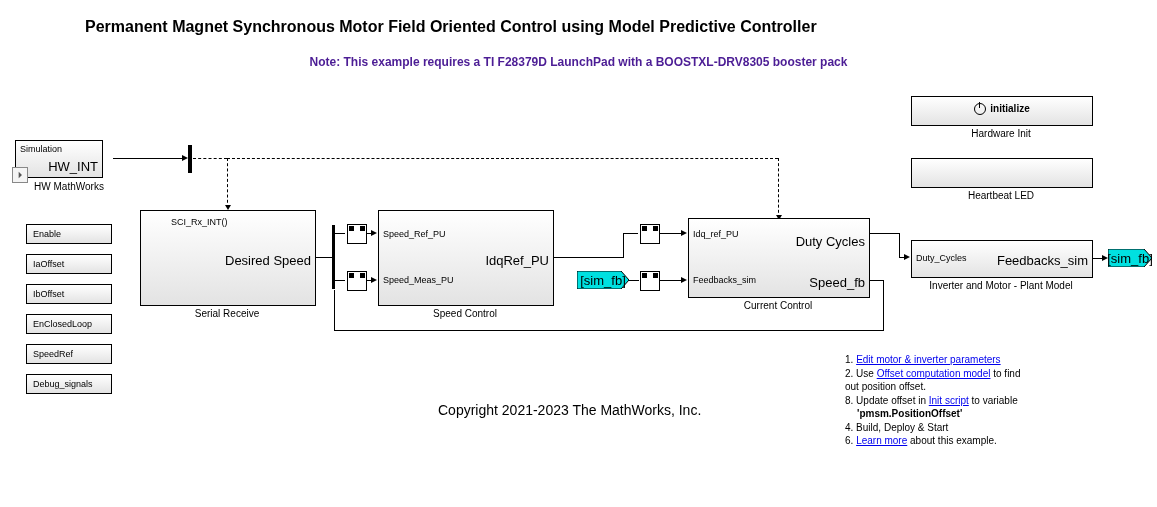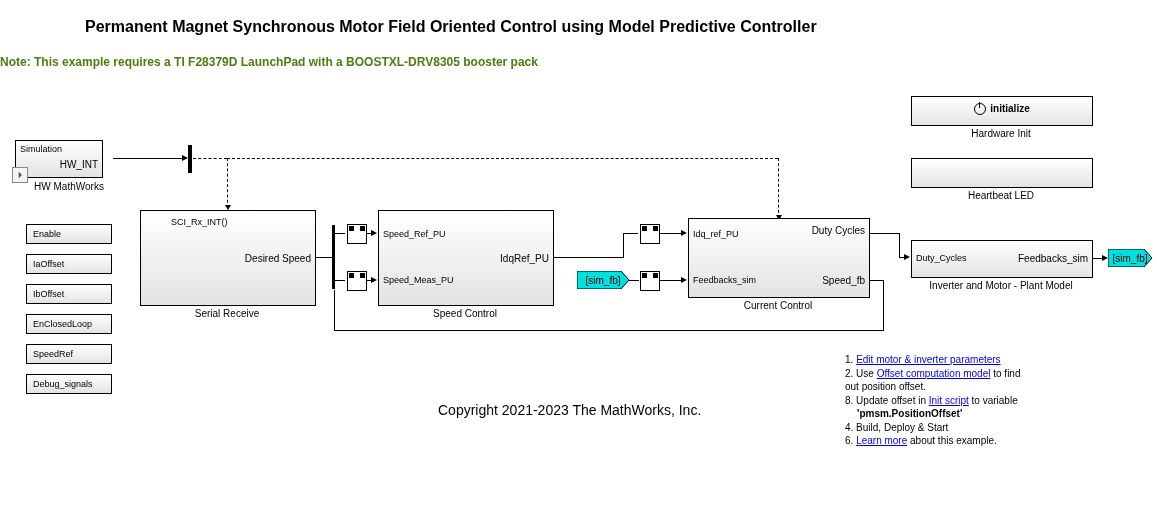--- a/index.html
+++ b/index.html
@@ -1,24 +1,24 @@
 <!DOCTYPE html>
 <html><head>
 <meta charset="utf-8">
 <style>
   html,body{margin:0;padding:0;width:1157px;height:507px;background:#fff;font-family:Arial,Helvetica,sans-serif;overflow:hidden}
   .canvas{position:relative;width:1157px;height:507px}
   .title{position:absolute;font-weight:bold;font-size:16px;color:#000;white-space:nowrap}
-  .note{position:absolute;color:#4d7c0f;font-weight:bold;font-size:12px;text-align:left;white-space:nowrap}
+  .note{position:absolute;color:#4c1d95;font-weight:bold;font-size:12px;text-align:center;white-space:nowrap}
   .block{position:absolute;border:1px solid #000;background:linear-gradient(#fff,#e3e3e3);font-size:10px;color:#000}
   .block-label{position:absolute;font-size:10px;color:#000;white-space:nowrap;text-align:center}
   .portL{position:absolute;left:4px;font-size:9px;white-space:nowrap}
-  .portR{position:absolute;right:4px;font-size:10px;white-space:nowrap;text-align:right}
+  .portR{position:absolute;right:4px;font-size:13px;white-space:nowrap;text-align:right}
   .small-block{position:absolute;border:1px solid #000;background:linear-gradient(#fff,#e3e3e3);font-size:9px;display:flex;align-items:center;padding:0 6px}
-  .tag{position:absolute;font-size:10px;display:flex;align-items:center;justify-content:center}
+  .tag{position:absolute;font-size:13px;display:flex;align-items:center;justify-content:center}
   .tag svg{position:absolute;left:0;top:0}
   .tag span{position:relative;z-index:1}
   .rateconv{position:absolute;width:18px;height:18px;border:1px solid #000;background:#fff}
   .rateconv::before,.rateconv::after{content:"";position:absolute;width:5px;height:5px;background:#000}
   .rateconv::before{left:1px;top:1px}
   .rateconv::after{right:1px;top:1px}
   .blkbar{position:absolute;background:#000}
   .demuxline{position:absolute;background:#000;width:3px}
   .wire{position:absolute;background:#000;height:1px}
   .wireV{position:absolute;background:#000;width:1px}
@@ -119,21 +119,21 @@
   <svg width="52" height="18">
         <polygon points="0,0 44,0 52,9 44,18 0,18" fill="#00e0e0" stroke="#000"></polygon>
       </svg>
   <span>[sim_fb]</span>
 </div>
 <div class="wire" style="left:629px;top:280px;width:10px"></div>
 
 <div class="block" style="left:688px;top:218px;width:180px;height:78px">
   <div class="portL" style="top:10px">Idq_ref_PU</div>
   <div class="portL" style="top:56px">Feedbacks_sim</div>
-  <div class="portR" style="top:6px">Duty Cycles</div>
+  <div class="portR" style="top:15px">Duty Cycles</div>
   <div class="portR" style="top:56px">Speed_fb</div>
 </div>
 <div class="block-label" style="left:688px;top:300px;width:180px">Current Control</div>
 
 <div class="wire" style="left:869px;top:233px;width:30px"></div>
 <div class="wireV" style="left:899px;top:233px;height:24px"></div>
 <div class="wire" style="left:899px;top:257px;width:5px"></div>
 <div class="arrow-r" style="left:904px;top:254px"></div>
 
 <div class="wire" style="left:869px;top:280px;width:14px"></div>

